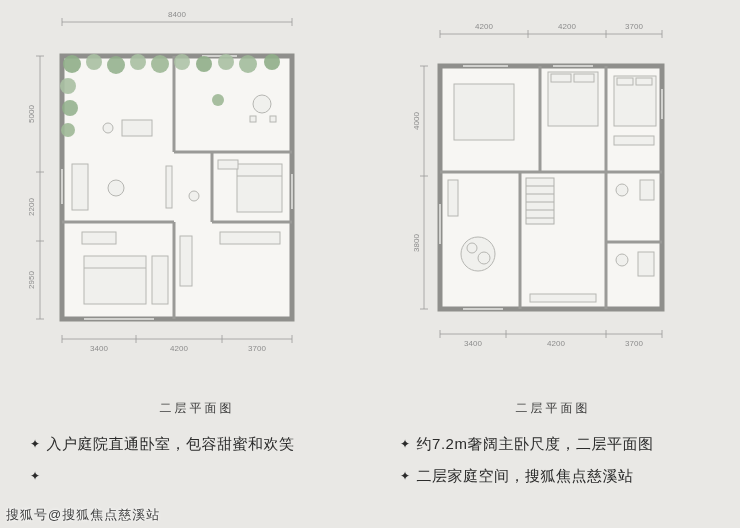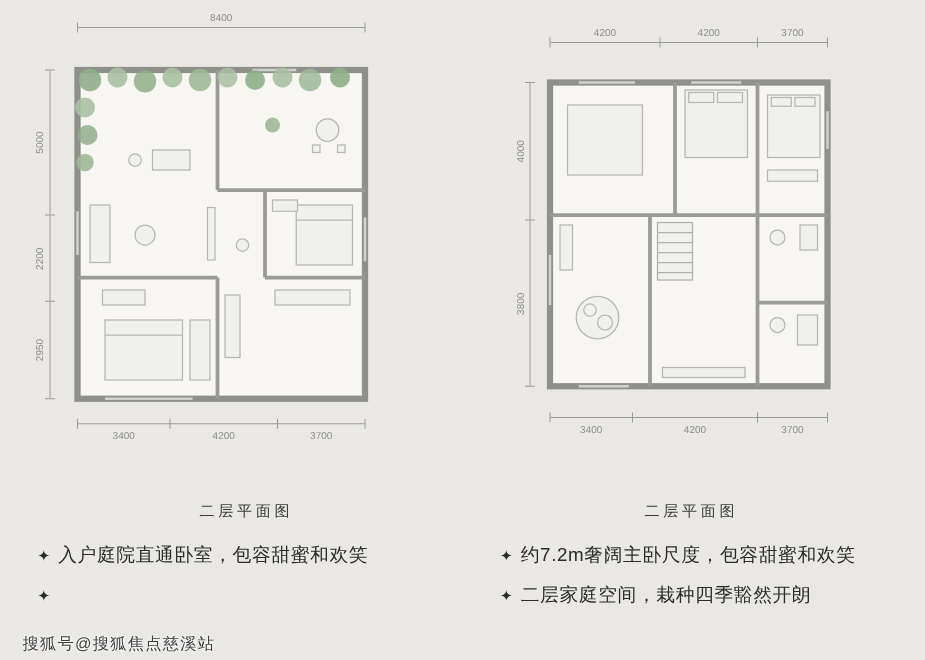--- a/index.html
+++ b/index.html
@@ -27,21 +27,21 @@
   .bullet{
     display:flex;align-items:flex-start;
     font-size:15px;font-weight:500;color:#2b2b2b;
     line-height:22px;margin-bottom:10px;
     letter-spacing:0.5px;
   }
   .bullet .marker{
     font-size:12px;margin-right:6px;line-height:22px;color:#2b2b2b;
   }
   .watermark{
-    position:absolute;left:18px;bottom:4px;
+    position:absolute;left:6px;bottom:4px;
     font-size:13px;color:#3f3f3f;
     text-shadow:0 0 2px #ffffff, 0 0 4px #ffffff;
     letter-spacing:1px;
     margin-top:24px;
   }
   svg text{font-family:"Liberation Sans", sans-serif;}
 </style>
 </head>
 <body>
 
@@ -238,24 +238,24 @@
         <rect x="122" y="290" width="66" height="8"></rect>
         <rect x="40" y="176" width="10" height="36"></rect>
       </g>
     </svg>
 
     <div class="plan-caption">二层平面图</div>
 
     <div class="bullets">
       <div class="bullet">
         <span class="marker">✦</span>
-        <span>约7.2m奢阔主卧尺度，包容甜蜜和欢笑</span>
-      </div>
-      <div class="bullet">
-        <span class="marker">✦</span>
-        <span>二层家庭空间，栽种四季豁然开朗</span>
+        <span>约7.2m奢阔主卧尺度，二层平面图</span>
+      </div>
+      <div class="bullet">
+        <span class="marker">✦</span>
+        <span>二层家庭空间，搜狐焦点慈溪站</span>
       </div>
     </div>
   </div>
 
   <div class="watermark">搜狐号@搜狐焦点慈溪站</div>
 
 </div>
 
 </body></html>

